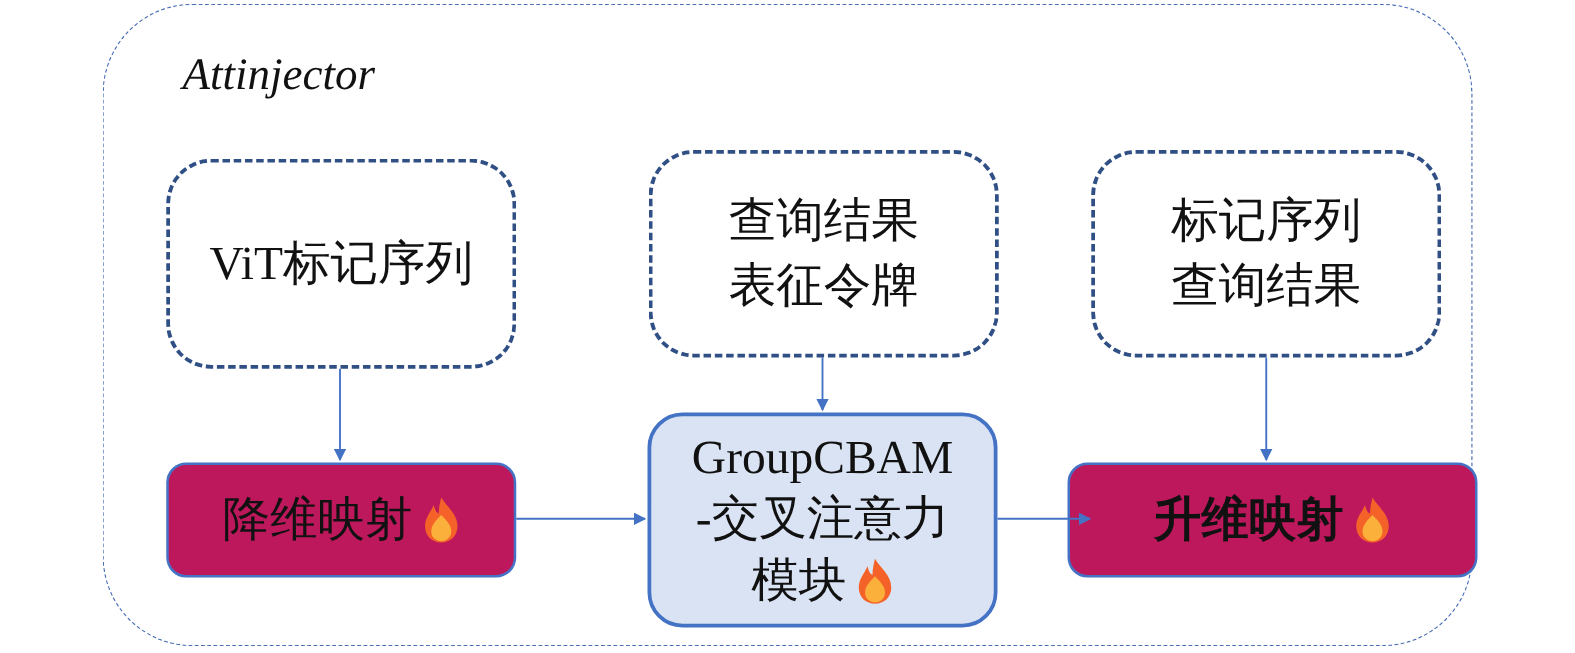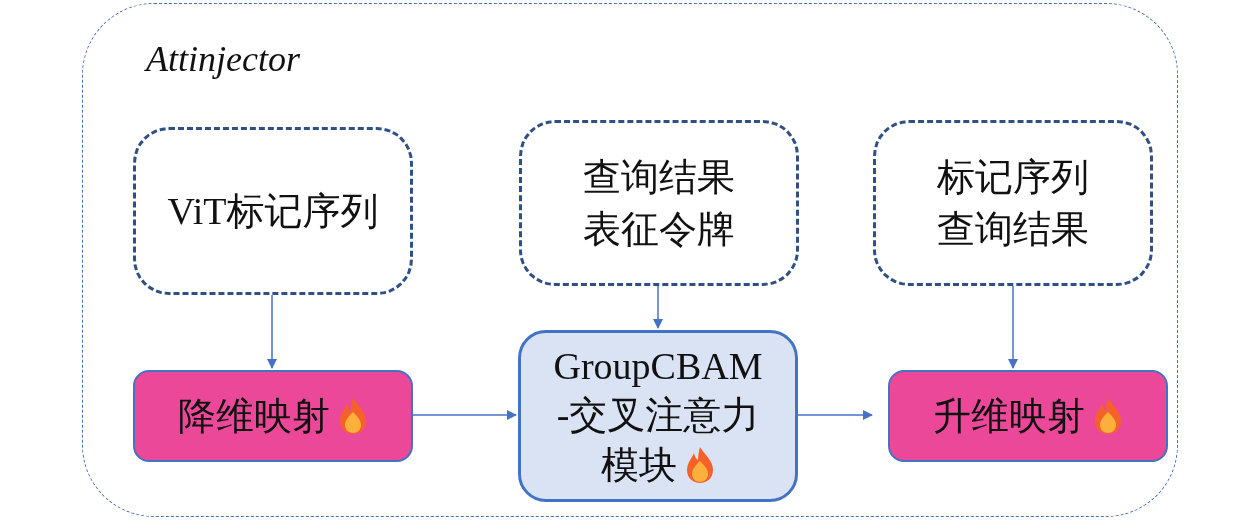--- a/index.html
+++ b/index.html
@@ -6,21 +6,21 @@
   body { width: 1260px; height: 522px; position: relative; overflow: hidden;
          font-family: "DejaVu Serif", "Liberation Serif", serif; color: #111; }
   .outer { position: absolute; left: 82px; top: 3px; width: 1096px; height: 514px;
            border: 1.5px dashed #4a6fb5; border-radius: 72px; box-sizing: border-box; }
   .title { position: absolute; left: 146px; top: 38px; font-size: 36px;
            font-family: "Liberation Serif", "DejaVu Serif", serif; font-style: italic; }
   .box { position: absolute; box-sizing: border-box; display: flex; flex-direction: column;
          align-items: center; justify-content: center; text-align: center;
          font-family: "Liberation Serif", "DejaVu Serif", serif; font-size: 38px; line-height: 1.38; }
   .input { border: 3px dashed #2f4f85; border-radius: 36px; background: #fff; }
-  .module { border: 2.5px solid #4472c4; border-radius: 16px; background: #ec4899; }
+  .module { border: 2.5px solid #4472c4; border-radius: 16px; background: #be185d; }
   .module.core { background: #dae3f3; border-width: 3px; border-radius: 28px; }
   .row { display: flex; align-items: center; justify-content: center; }
   .flame { display: inline-block; width: 30px; height: 38px; margin-left: 8px; }
   svg.arrows { position: absolute; left: 0; top: 0; }
 </style>
 </head>
 <body>
 
 <div class="outer"></div>
 <div class="title">Attinjector</div>
@@ -50,21 +50,21 @@
   <div>GroupCBAM</div>
   <div>-交叉注意力</div>
   <div class="row">
     <span>模块</span>
     <svg class="flame" viewBox="0 0 30 38">
       <path d="M15 1 C19 8 28 14 28 24 C28 32 22 37 15 37 C8 37 2 32 2 24 C2 17 7 12 9 7 C10 11 11 13 13 14 C13 9 14 5 15 1 Z" fill="#f4622a"></path>
       <path d="M15 15 C19 19 23 23 23 28 C23 33 19 36 15 36 C11 36 7 33 7 28 C7 23 11 19 15 15 Z" fill="#fbb03b"></path>
     </svg>
   </div>
 </div>
-<div class="box module" style="left:888px; top:370px; width:280px; height:92px;">
+<div class="box module" style="left:854px; top:370px; width:328px; height:92px;font-weight:bold;">
   <div class="row">
     <span>升维映射</span>
     <svg class="flame" viewBox="0 0 30 38">
       <path d="M15 1 C19 8 28 14 28 24 C28 32 22 37 15 37 C8 37 2 32 2 24 C2 17 7 12 9 7 C10 11 11 13 13 14 C13 9 14 5 15 1 Z" fill="#f4622a"></path>
       <path d="M15 15 C19 19 23 23 23 28 C23 33 19 36 15 36 C11 36 7 33 7 28 C7 23 11 19 15 15 Z" fill="#fbb03b"></path>
     </svg>
   </div>
 </div>
 
 <svg class="arrows" width="1260" height="522">

